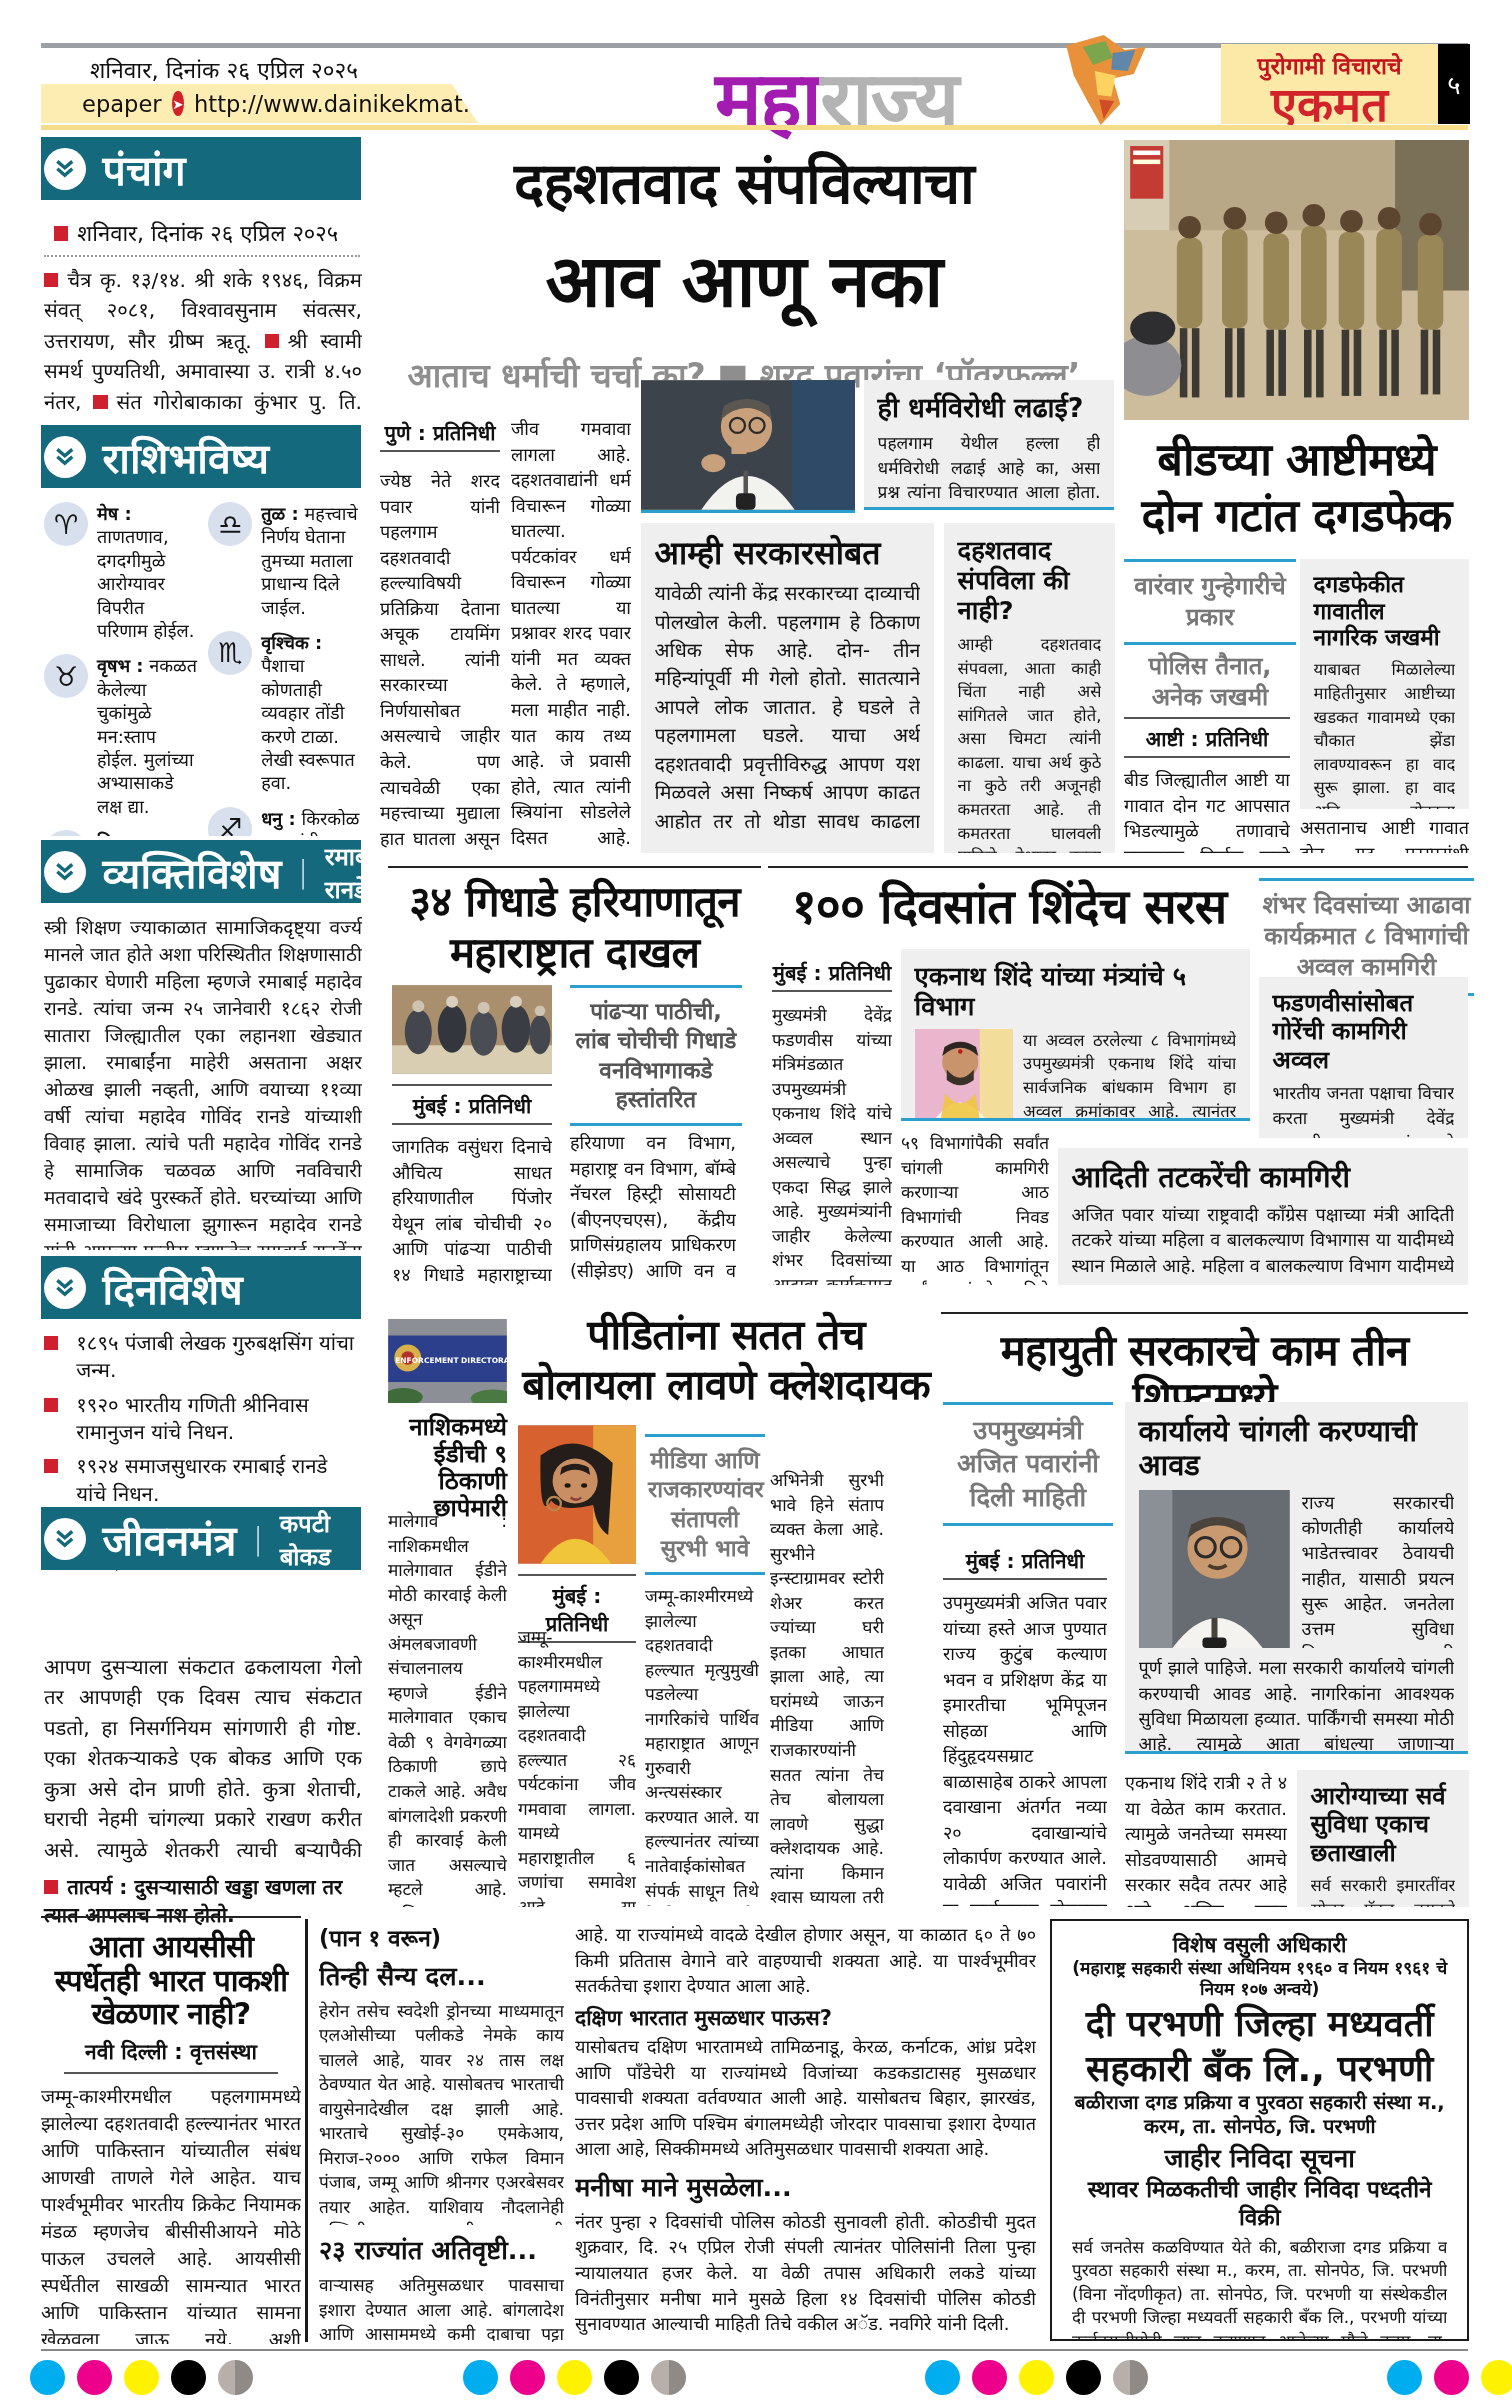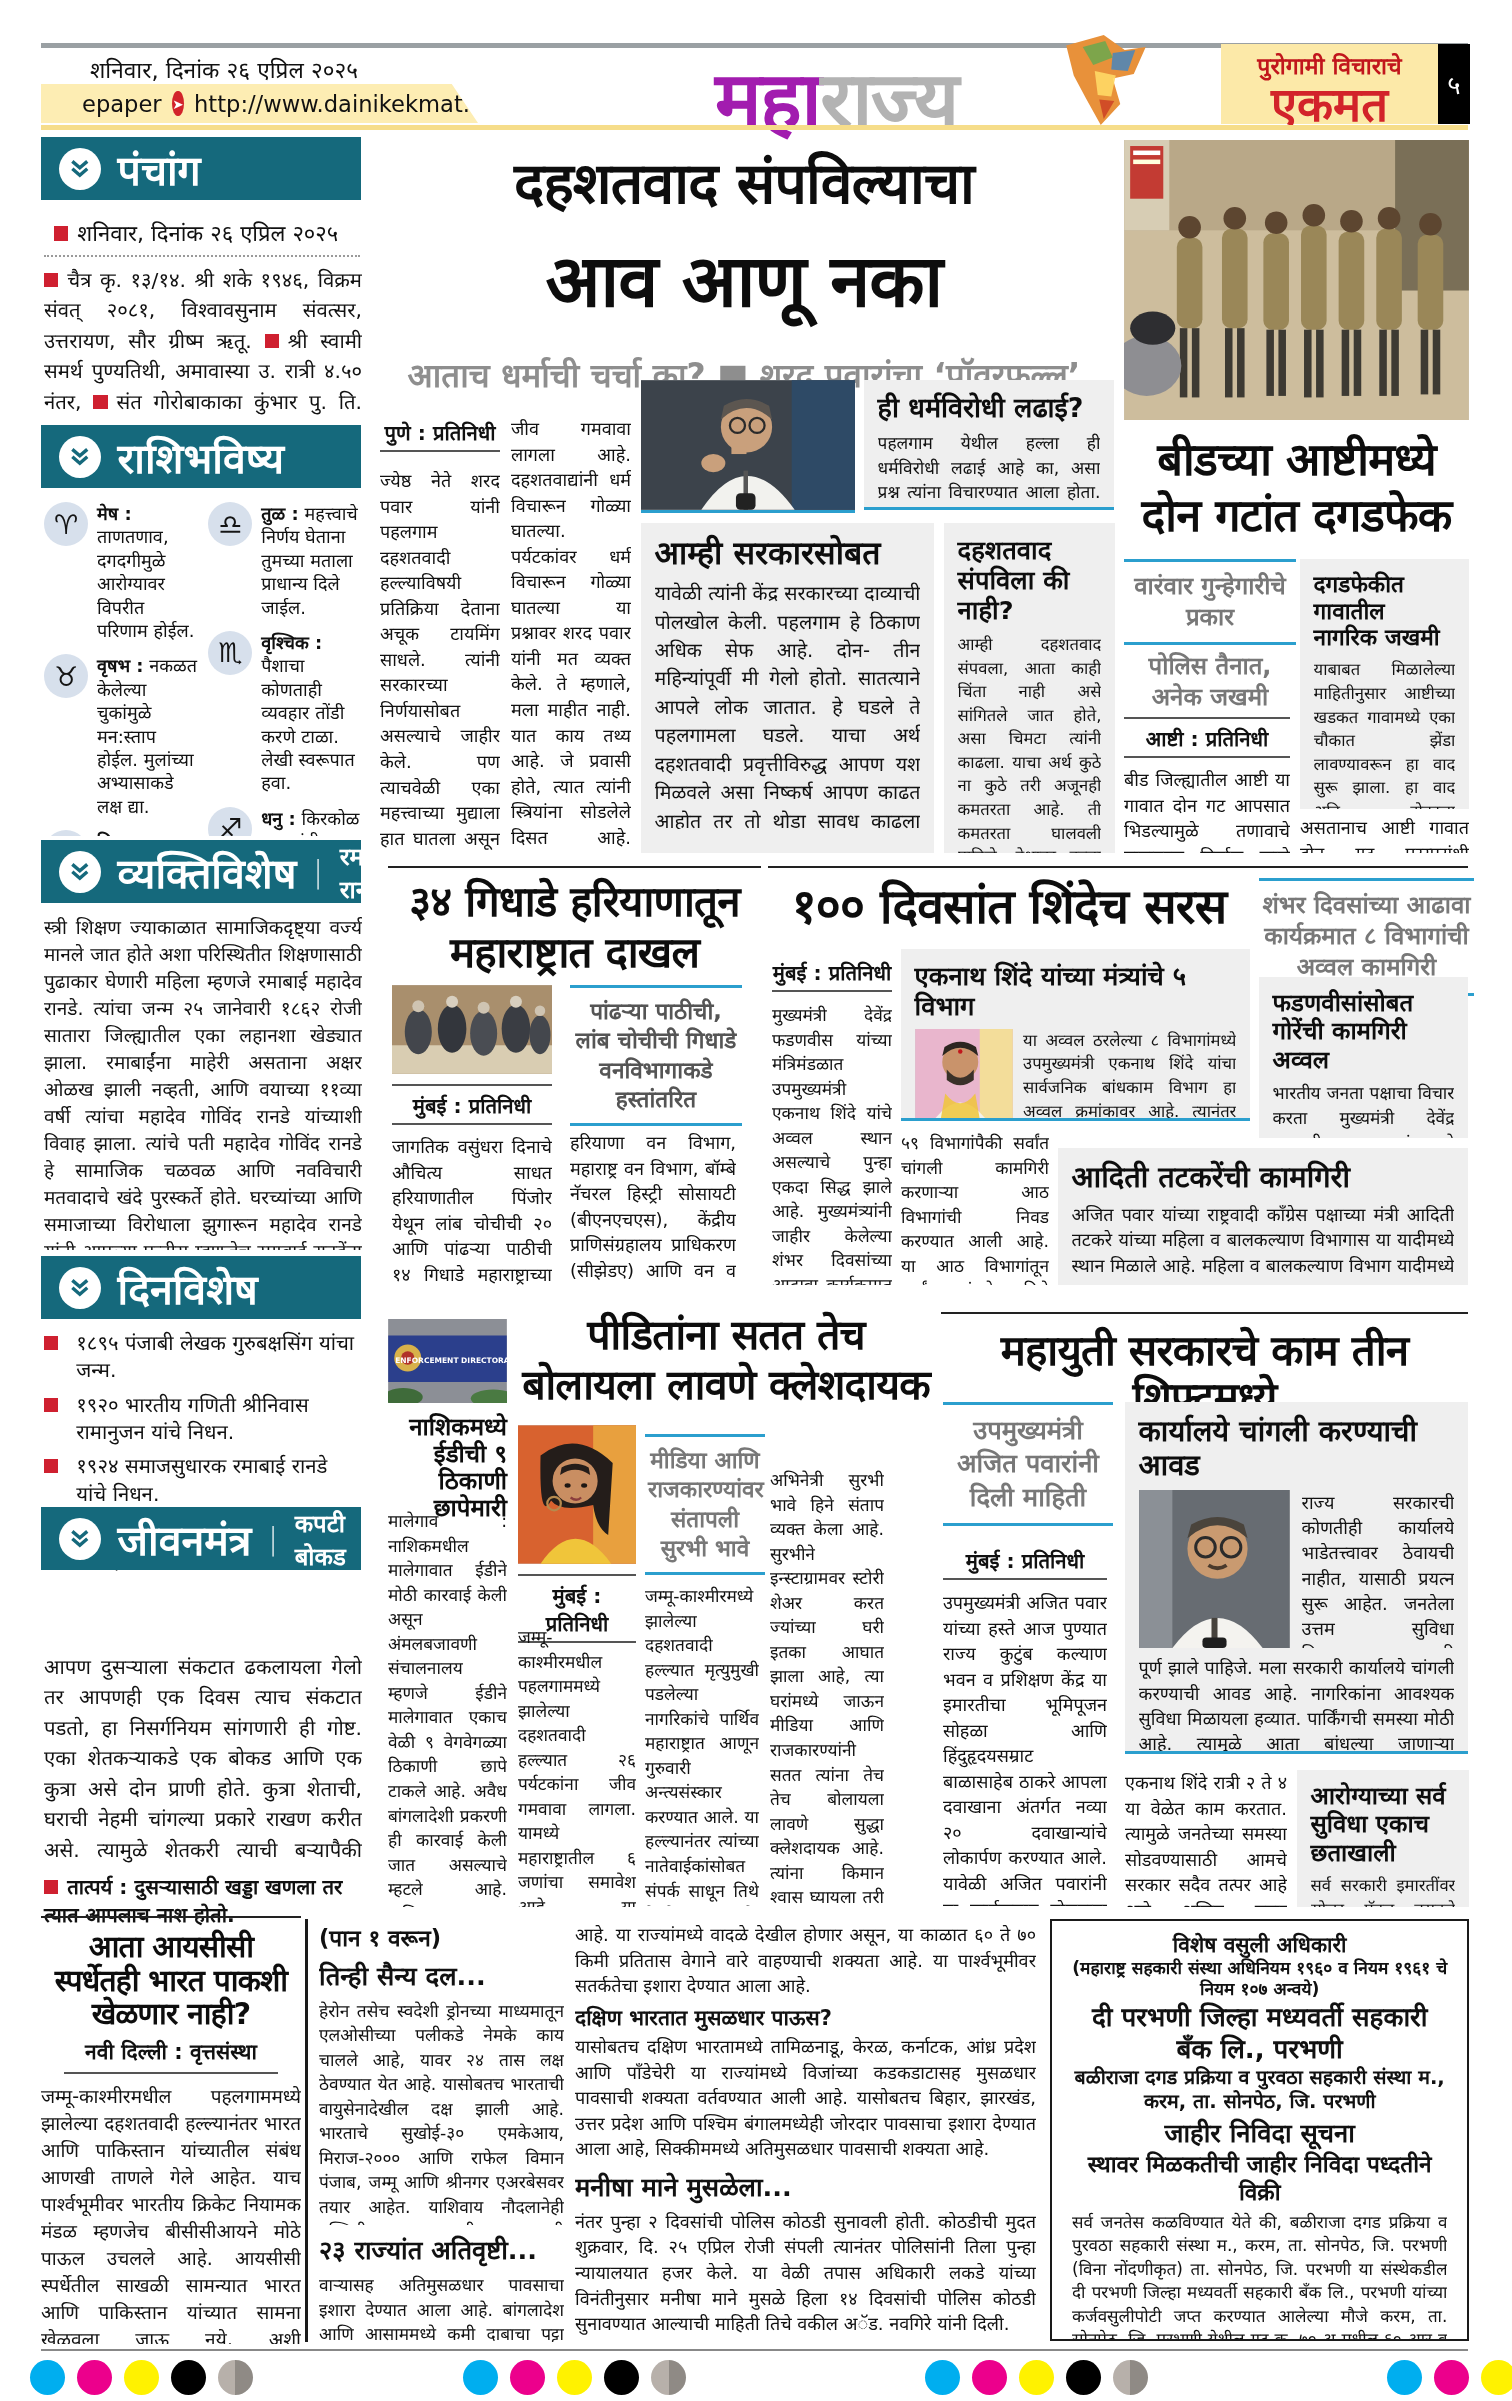--- a/index.html
+++ b/index.html
@@ -11,21 +11,21 @@
   .deck{font-weight:800;text-align:center;color:#8e8e8e;}
   .byline{font-weight:800;text-align:center;border-bottom:2.3px solid #555;padding:4.5px 0;font-size:20.3px;}
   .byline.topline{border-top:2.3px solid #555;}
   .kicker{color:#787878;font-weight:800;text-align:center;line-height:1.3;
           border-top:3px solid #2b9fce;border-bottom:3px solid #2b9fce;padding:9px 3px;overflow:hidden;}
   .kicker.plain{border-top:none;border-bottom:none;}
   .gbox{background:#efefef;padding:12px 13.6px;overflow:hidden;box-sizing:border-box;}
   .gbox h3{margin:0 0 7.5px 0;font-weight:900;line-height:1.18;color:#0d0d0d;}
   .cyanb{border-bottom:3.8px solid #2b9fce;}
   .shead{background:#15697c;color:#fff;display:flex;align-items:center;gap:16.6px;
-         padding-left:18px;box-sizing:border-box;font-weight:800;}
+         padding-left:3px;box-sizing:border-box;font-weight:800;}
   .shead .t{font-size:41px;}
   .shead .sub{font-size:24px;font-weight:700;}
   .shead .pipe{font-size:30px;font-weight:300;opacity:.85;}
   .chev{width:42px;height:42px;border-radius:50%;background:#fff;flex:0 0 auto;
         display:flex;align-items:center;justify-content:center;}
   .rsq{display:inline-block;width:14.3px;height:14.3px;background:#cf2030;margin:0 9px 3px 0;vertical-align:middle;}
   .dotted{border-top:2.3px dotted #9a9a9a;}
   .zcol{display:flex;flex-direction:column;gap:12px;}
   .zrow{display:flex;gap:9px;align-items:flex-start;}
   .zic{width:44px;height:44px;border-radius:50%;background:#d7e0ec;color:#141414;font-size:27px;
@@ -454,21 +454,21 @@
     <div style="font-weight:800;font-size:21px;margin-bottom:3px;">दक्षिण भारतात मुसळधार पाऊस?</div>
     <div class="body" style="font-size:18px;margin-bottom:7.5px;">यासोबतच दक्षिण भारतामध्ये तामिळनाडू, केरळ, कर्नाटक, आंध्र प्रदेश आणि पाँडेचेरी या राज्यांमध्ये विजांच्या कडकडाटासह मुसळधार पावसाची शक्यता वर्तवण्यात आली आहे. यासोबतच बिहार, झारखंड, उत्तर प्रदेश आणि पश्चिम बंगालमध्येही जोरदार पावसाचा इशारा देण्यात आला आहे, सिक्कीममध्ये अतिमुसळधार पावसाची शक्यता आहे.</div>
     <div style="font-weight:900;font-size:25.6px;margin-bottom:4.5px;">मनीषा माने मुसळेला...</div>
     <div class="body" style="font-size:18px;margin-bottom:7.5px;">नंतर पुन्हा २ दिवसांची पोलिस कोठडी सुनावली होती. कोठडीची मुदत शुक्रवार, दि. २५ एप्रिल रोजी संपली त्यानंतर पोलिसांनी तिला पुन्हा न्यायालयात हजर केले. या वेळी तपास अधिकारी लकडे यांच्या विनंतीनुसार मनीषा माने मुसळे हिला १४ दिवसांची पोलिस कोठडी सुनावण्यात आल्याची माहिती तिचे वकील अॅड. नवगिरे यांनी दिली.</div>
 
   </div>
 
   <div class="abs tender" style="left:1050px;top:1919px;width:419px;height:422px;padding-left:20px;">
     <div class="tc" style="font-size:21px;">विशेष वसुली अधिकारी</div>
     <div class="tc" style="font-size:17.3px;">(महाराष्ट्र सहकारी संस्था अधिनियम १९६० व नियम १९६१ चे नियम १०७ अन्वये)</div>
-    <div class="tc" style="font-size:26px;font-weight:900;">दी परभणी जिल्हा मध्यवर्ती सहकारी बँक लि., परभणी</div>
+    <div class="tc" style="font-size:36px;font-weight:900;">दी परभणी जिल्हा मध्यवर्ती सहकारी बँक लि., परभणी</div>
     <div class="tc" style="font-size:19.6px;">बळीराजा दगड प्रक्रिया व पुरवठा सहकारी संस्था म., करम, ता. सोनपेठ, जि. परभणी</div>
     <div class="tc" style="font-size:25.6px;margin-top:3px;">जाहीर निविदा सूचना</div>
     <div class="tc" style="font-size:22.6px;margin-bottom:4.5px;">स्थावर मिळकतीची जाहीर निविदा पध्दतीने विक्री</div>
     <div class="body" style="font-size:17px;line-height:1.38;height:226px;">सर्व जनतेस कळविण्यात येते की, बळीराजा दगड प्रक्रिया व पुरवठा सहकारी संस्था म., करम, ता. सोनपेठ, जि. परभणी (विना नोंदणीकृत) ता. सोनपेठ, जि. परभणी या संस्थेकडील दी परभणी जिल्हा मध्यवर्ती सहकारी बँक लि., परभणी यांच्या कर्जवसुलीपोटी जप्त करण्यात आलेल्या मौजे करम, ता. सोनपेठ, जि. परभणी येथील गट क्र. ७० अ मधील ६० आर व ७० ब येथील ६१ असे एकूण क्षेत्रफळ ०१ हे. २१ आर स्थावर मालमत्ता जी आहे, जेथे आहे व जशी आहे तशी विक्रीकरिता बंद पाकिट निविदा मागविण्यात येत आहेत. अनामत/इसारा ठेव रक्कम रु. ६,५०,०००/- निविदा फी रक्कम रु. ५०००/- आहे. सदर निविदा फॉर्म खरेदी करणे, सादर करणे, निविदा उघडणे व संपूर्ण माहिती अटी व शर्ती इत्यादी विशेष वसुली अधिकारी दी परभणी जिल्हा मध्यवर्ती सहकारी बँक लि., परभणी प्रधान कार्यालय, परभणी यांच्याकडे दिनांक २६.०४.२०२५ ते ०६.०५.२०२५ या कालावधीत स. ११.०० ते दुपारी ४.०० वाजेपर्यंत उपलब्ध आहेत.</div>
 
   </div>
 
   <div class="abs" style="left:41px;top:2349px;width:1427px;height:1.5px;background:#888;"></div>
   <div class="abs dots" style="left:30px;top:2360px;">
     <span class="dot" style="background:#00aeef;"></span>

